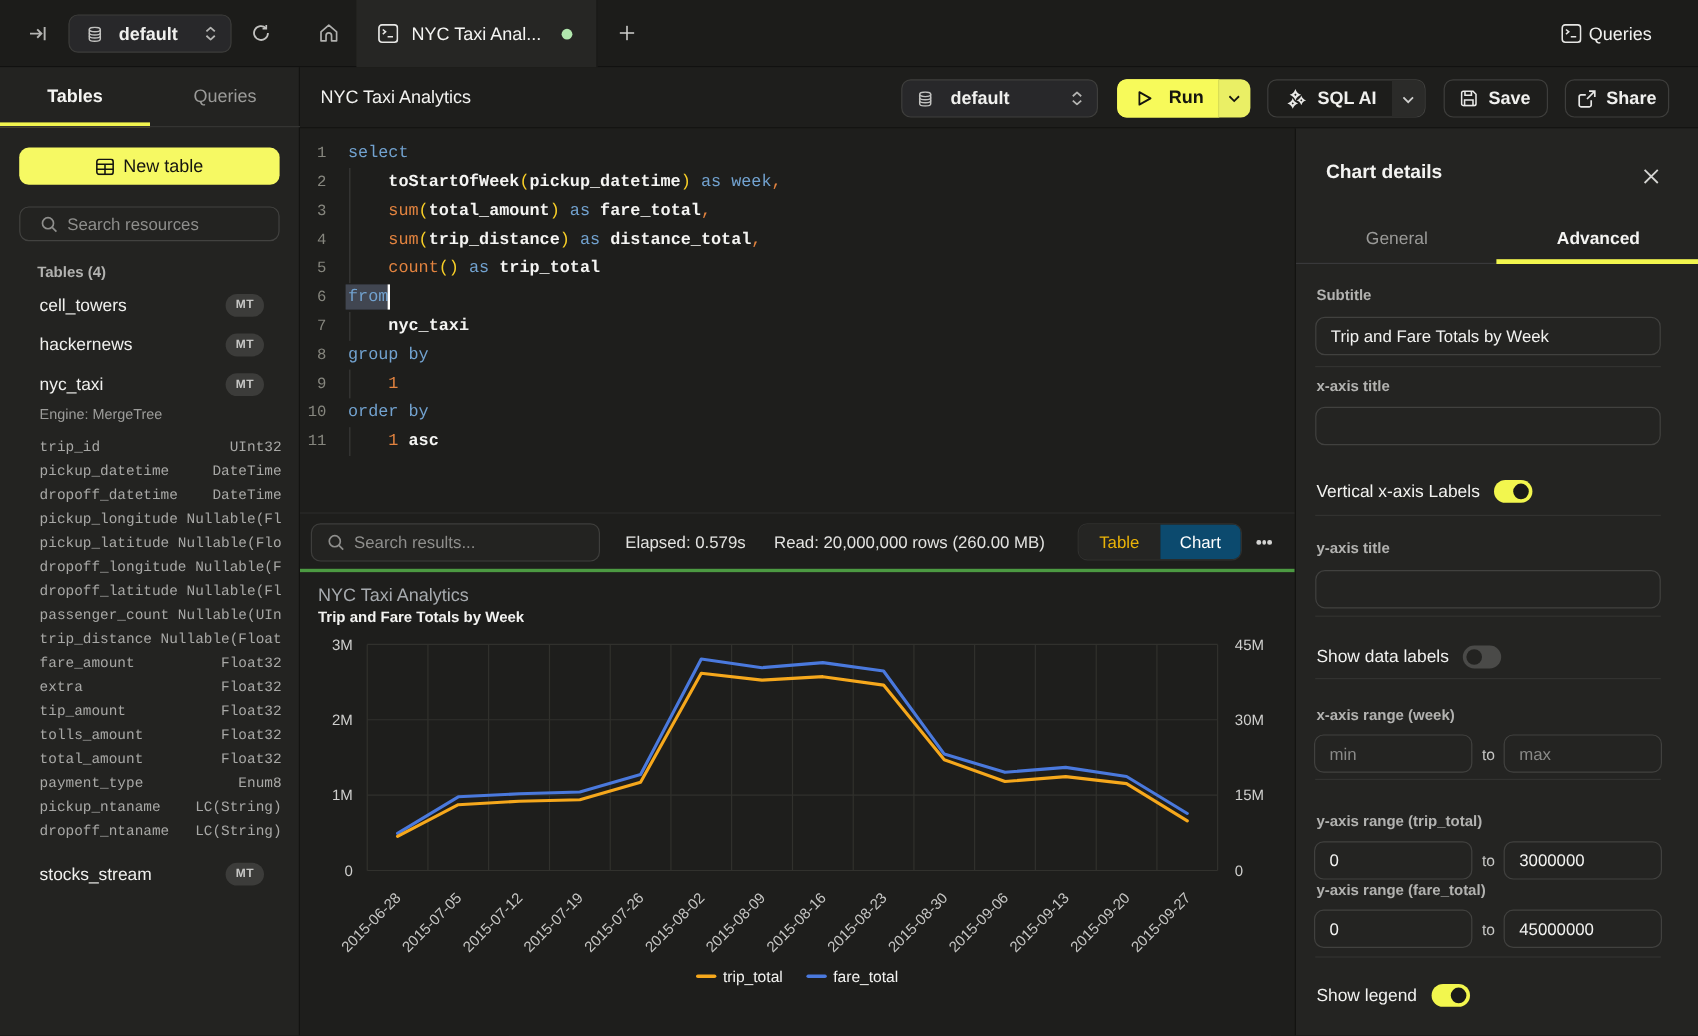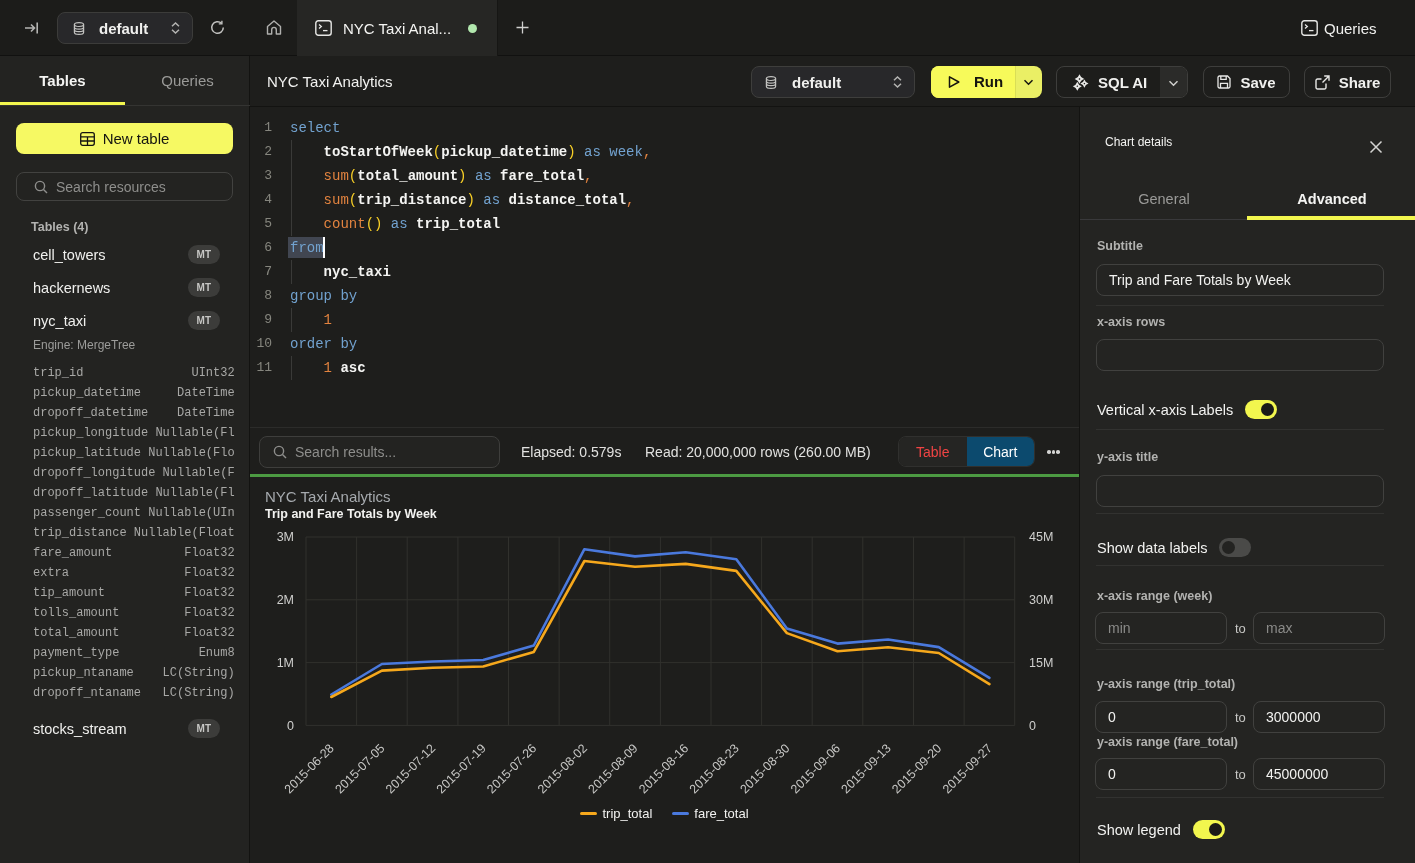--- a/index.html
+++ b/index.html
@@ -35,34 +35,34 @@
 #code{position:absolute;left:40px;top:9px;font-family:"Liberation Mono",monospace;font-size:14px;line-height:24px;color:#f0f0ee;white-space:pre}
 #code .k{color:#72a2cf}.b{font-weight:700;color:#f4f4f2}#code .f{color:#e2833f}#code .p{color:#f8cf27}#code .c{color:#e2833f}#code .n{color:#e2833f}
 .guide{position:absolute;left:41px;width:1px;background:#3a3a38}
 #sel{position:absolute;left:38px;top:130px;width:35px;height:21px;background:#414651}
 #cursor{position:absolute;left:73px;top:130px;width:1.5px;height:21px;background:#fff}
 
 #resultsbar{position:absolute;left:250px;top:427px;width:829px;height:48px;background:#1e1e1c;border-top:1px solid #2c2c2a}
 #ressearch{position:absolute;left:9px;top:8px;width:241px;height:32px;border:1px solid #3e3e3c;border-radius:8px;background:#232321;display:flex;align-items:center;color:#8e8e8c;font-size:14px}
 .resinfo{position:absolute;top:0;height:48px;display:flex;align-items:center;color:#e2e2e0;font-size:14px}
 #seg{position:absolute;left:648px;top:8px;width:137px;height:31px;border-radius:8px;display:flex;overflow:hidden;border:1px solid #30302e}
-.segbtn{width:68.5px;display:flex;align-items:center;justify-content:center;color:#ef4444;font-size:14px}
+.segbtn{width:68.5px;display:flex;align-items:center;justify-content:center;color:#eab308;font-size:14px}
 #dots{position:absolute;left:797px;top:22px;display:flex;gap:1px}
 #dots i{width:3.6px;height:3.6px;border-radius:50%;background:#d4d4d2}
 #greenline{position:absolute;left:250px;top:474px;width:829px;height:3px;background:#4c9a42}
 
 #chart{position:absolute;left:250px;top:477px;width:829px;height:386px;background:#1e1e1c}
 #ctitle{position:absolute;left:15px;top:11px;font-size:15px;color:#a6aaae}
 #csub{position:absolute;left:15px;top:30px;font-size:12.5px;font-weight:700;color:#f2f2f0}
 #legend{position:absolute;left:0;top:329px;width:829px;display:flex;justify-content:center;gap:20px}
 .legitem{display:flex;align-items:center;gap:5px;color:#f2f2f0;font-size:13px}
 .legmark{width:17px;height:3.5px;border-radius:2px}
 
 #panel{position:absolute;left:1079px;top:107px;width:336px;height:756px;background:#242422;border-left:1px solid #131311}
-#ptitle{position:absolute;left:25px;top:28px;font-size:12px;font-weight:400;color:#f4f4f2}
+#ptitle{position:absolute;left:25px;top:28px;font-size:16px;font-weight:700;color:#f4f4f2}
 .ptab{position:absolute;top:76px;width:168px;height:32px;display:flex;align-items:center;justify-content:center;font-size:14.5px}
 #ptabline{position:absolute;left:0;top:112px;width:336px;height:1px;background:#39393b}
 #punderline{position:absolute;left:167px;top:109px;width:169px;height:4px;background:#f2f64e}
 .plabel{position:absolute;left:17px;font-size:12.5px;font-weight:700;color:#b2b2b0}
 .pinput{position:absolute;left:16px;width:288px;height:32px;border:1px solid #41413f;border-radius:8px;background:#242422;display:flex;align-items:center;color:#f2f2f0;font-size:14px}
 .pdiv{position:absolute;left:16px;width:288px;height:1px;background:#323230}
 .ptoggle-row{position:absolute;left:17px;font-size:14.5px;color:#f2f2f0;display:flex;align-items:center}
 .tog{width:32px;height:19px;border-radius:10px;position:relative}
 .tog.on{background:#f2f64e}
 .tog.off{background:#4a4a48}
@@ -335,21 +335,21 @@
       </svg>
   <div class="ptab" style="left:0;color:#9a9a98">General</div>
   <div class="ptab" style="left:168px;color:#f4f4f2;font-weight:700">Advanced</div>
   <div id="ptabline"></div>
   <div id="punderline"></div>
   <div class="plabel" style="top:132px">Subtitle</div>
   <div class="pinput" style="top:157px">
         <span style="margin-left:12px">Trip and Fare Totals by Week</span>
       </div>
   <div class="pdiv" style="top:198px"></div>
-  <div class="plabel" style="top:208px">x-axis rows</div>
+  <div class="plabel" style="top:208px">x-axis title</div>
   <div class="pinput" style="top:232px"></div>
   <div class="ptoggle-row" style="top:293px">Vertical x-axis Labels<span class="tog on" style="margin-left:12px">
           <span class="knob"></span>
         </span></div>
   <div class="pdiv" style="top:322px"></div>
   <div class="plabel" style="top:343px">y-axis title</div>
   <div class="pinput" style="top:368px"></div>
   <div class="pdiv" style="top:406px"></div>
   <div class="ptoggle-row" style="top:431px">Show data labels<span class="tog off" style="margin-left:12px">
           <span class="knob"></span>

